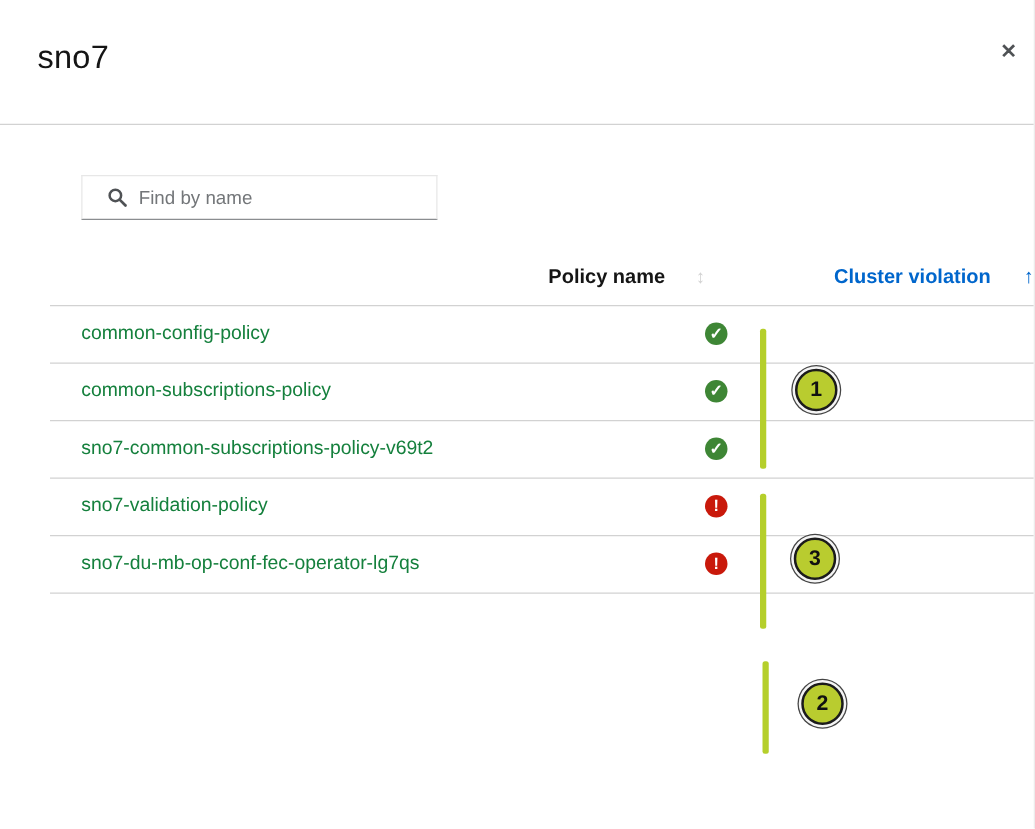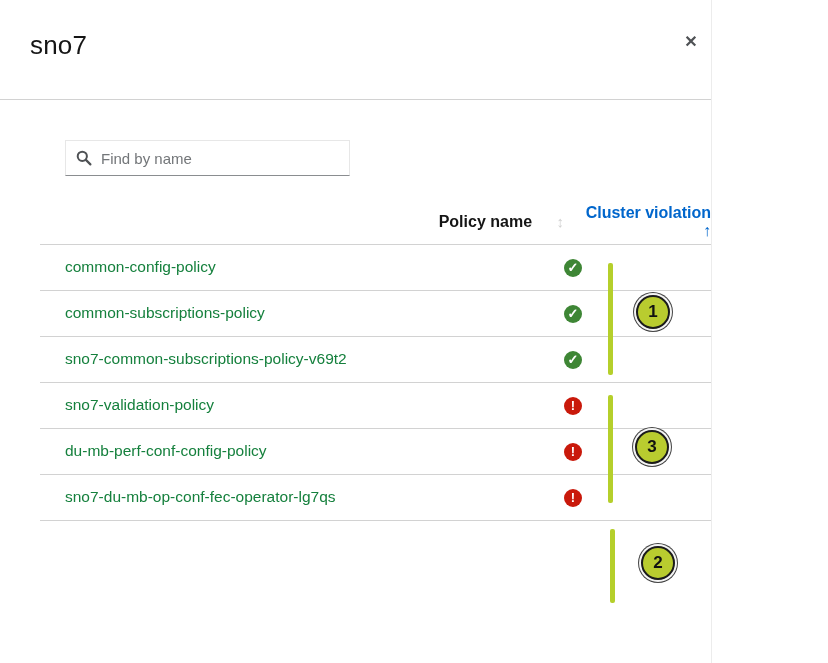--- a/index.html
+++ b/index.html
@@ -1,19 +1,19 @@
 <!DOCTYPE html>
 <html><head>
 <meta charset="utf-8">
 <style>
   * { margin:0; padding:0; box-sizing:border-box; }
   html,body { background:#fff; }
   .page {
     position:relative;
-    width:712px; height:663px;
+    width:828px; height:663px;
     background:#fff;
     font-family:"Liberation Sans", sans-serif;
     border-right:1px solid #ececec;
     overflow:hidden;
   }
 
   
   .modal-header {
     position:relative;
     height:100px;
@@ -41,21 +41,21 @@
 
   
   .content { margin-left:40px; }
 
   .search-box {
     margin:40px 0 0 25px;
     width:285px; height:36px;
     display:flex; align-items:center; gap:9px;
     border:1px solid #e7e7e7;
     border-bottom:1px solid #8a8d90;
-    padding:0 10px;
+    padding:0 20px;
     background:#fff;
   }
   .search-box svg { flex:0 0 auto; }
   .search-box input {
     flex:1; border:none; outline:none;
     font-family:"Liberation Sans", sans-serif;
     font-size:15px; color:#151515;
     background:transparent;
   }
   .search-box input::placeholder { color:#737679; opacity:1; }
@@ -207,28 +207,20 @@
           <tr>
     <td class="cell-name">
       <a href="#">sno7-validation-policy</a>
     </td>
     <td class="cell-status">
       <span class="status-icon violation">!</span>
     </td>
   </tr>
           <tr>
     <td class="cell-name">
-      <a href="#">du-mb-perf-conf-config-policy</a>
-    </td>
-    <td class="cell-status">
-      <span class="status-icon violation">!</span>
-    </td>
-  </tr>
-          <tr>
-    <td class="cell-name">
       <a href="#">sno7-du-mb-op-conf-fec-operator-lg7qs</a>
     </td>
     <td class="cell-status">
       <span class="status-icon violation">!</span>
     </td>
   </tr>
         </tbody>
     </table>
 
   </div>

